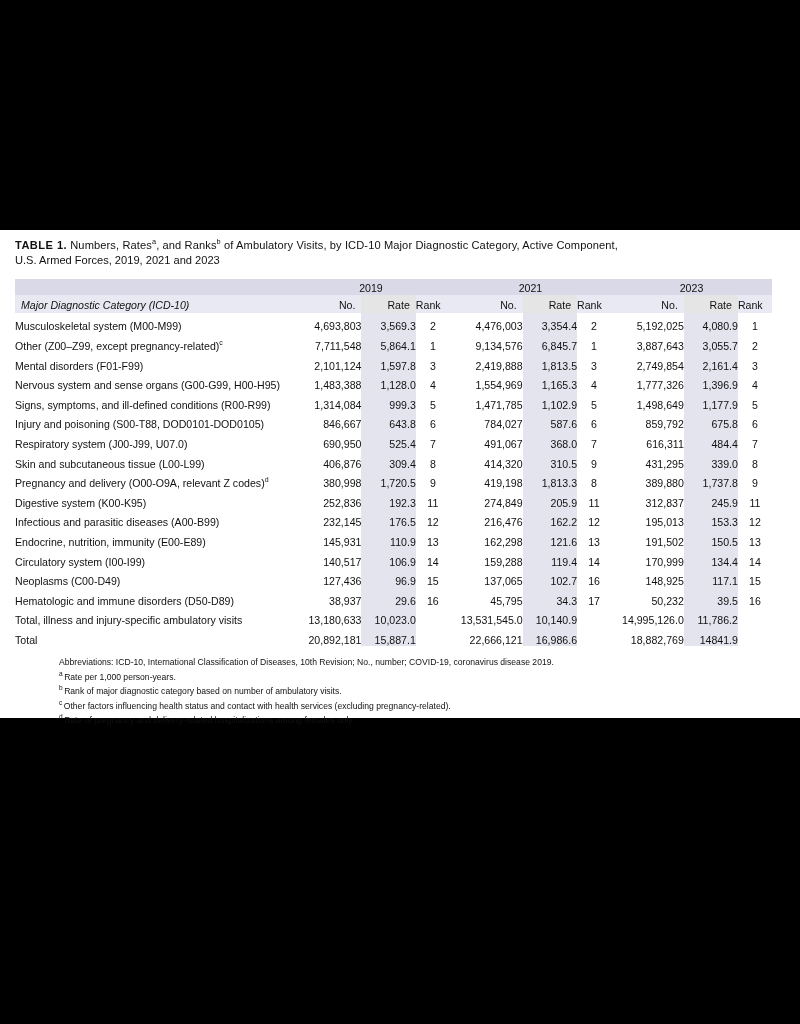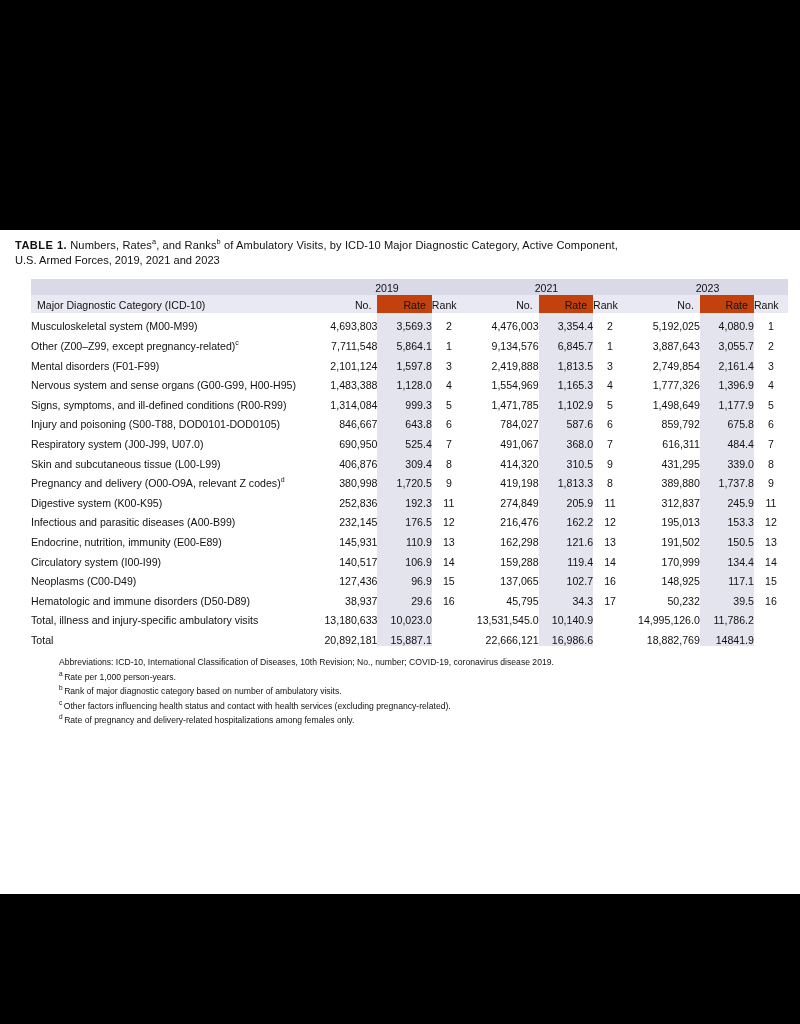--- a/index.html
+++ b/index.html
@@ -14,21 +14,21 @@
     width: 800px;
     height: 1024px;
     background: #000000;
     overflow: hidden;
   }
   #sheet {
     position: absolute;
     left: 0;
     top: 230px;
     width: 800px;
-    height: 664px;
+    height: 488px;
     background: #ffffff;
     padding: 8px 15px 0 15px;
   }
   
   .table-title {
     font-size: 11.1px;
     line-height: 15.4px;
     color: #111111;
     text-align: justify;
     text-align-last: left;
@@ -51,21 +51,20 @@
     text-align: left;
     margin: 0;
   }
   
   table.dataset {
     border-collapse: collapse;
     width: 757px;
     margin-top: 10px;
     font-size: 10.6px;
     color: #111111;
-    margin-left: 16px;
   }
   table.dataset td, table.dataset th {
     padding: 0;
     font-weight: normal;
     vertical-align: bottom;
     white-space: nowrap;
   }
   
   tr.year-band td {
     background: #d9d9e8;
@@ -75,39 +74,39 @@
     padding-bottom: 1px;
   }
   tr.year-band td.blank-left { background: #d9d9e8; }
   
   tr.col-head td {
     background: #e9e9f3;
     height: 18px;
     font-size: 10.6px;
     padding-bottom: 2px;
   }
-  tr.col-head td.cat-head { text-align: left; padding-left: 6px; }
+  tr.col-head td.cat-head { text-align: left; padding-left: 6px; font-style: italic; }
   tr.col-head td.num-head,
   tr.col-head td.rate-head { text-align: right; padding-right: 6px; }
   tr.col-head td.rank-head { text-align: left; }
 
   
   tr.data-row td { height: 19.6px; }
   td.cat {
     text-align: left;
     padding-left: 20px;
   }
   td.cat-total {
     text-align: left;
     padding-left: 12px;
   }
   td.num { text-align: right; padding-right: 6px; }
   td.rate { text-align: right; padding-right: 6px; background: #e4e4ef; }
   td.rank { text-align: center; }
-  tr.col-head td.rate-head { background: #c2410c; }
+  tr.col-head td.rate-head { background: #e5e5e5; }
 
   
   col.c-cat   { width: 285px; }
   col.c-num   { width: 80px; }
   col.c-rate  { width: 63px; }
   col.c-rank  { width: 40px; }
 
   
   .footnotes {
     margin-top: 9px;

